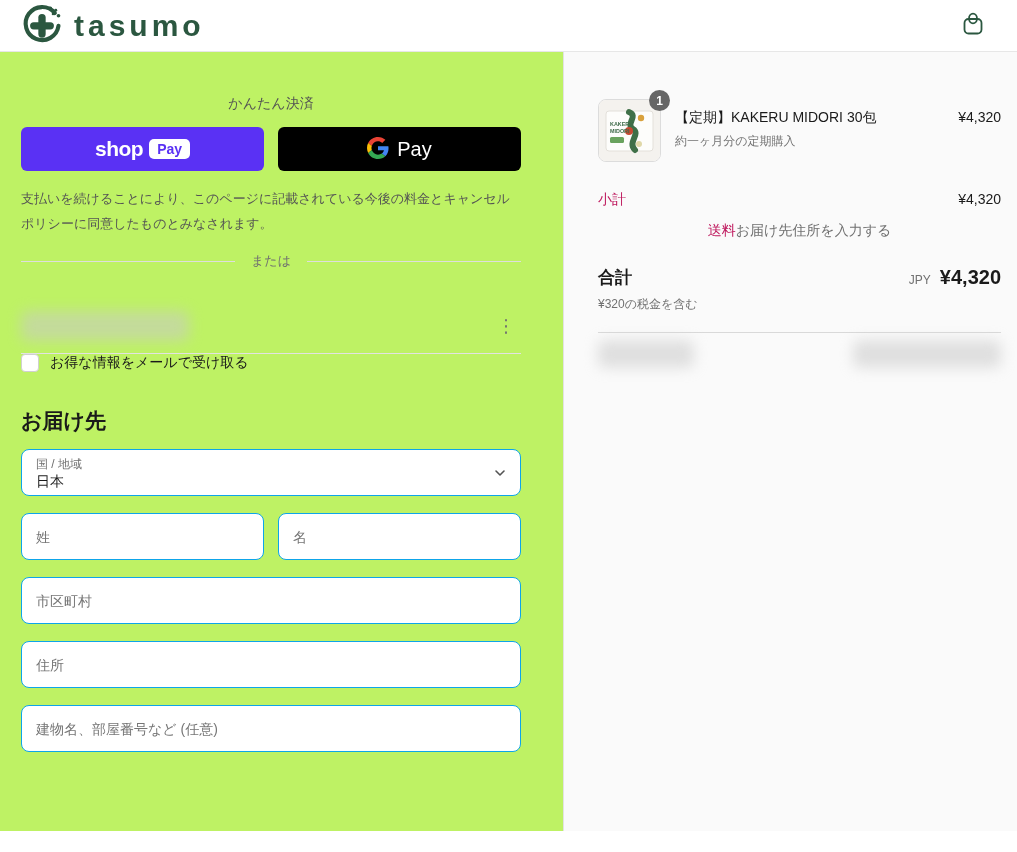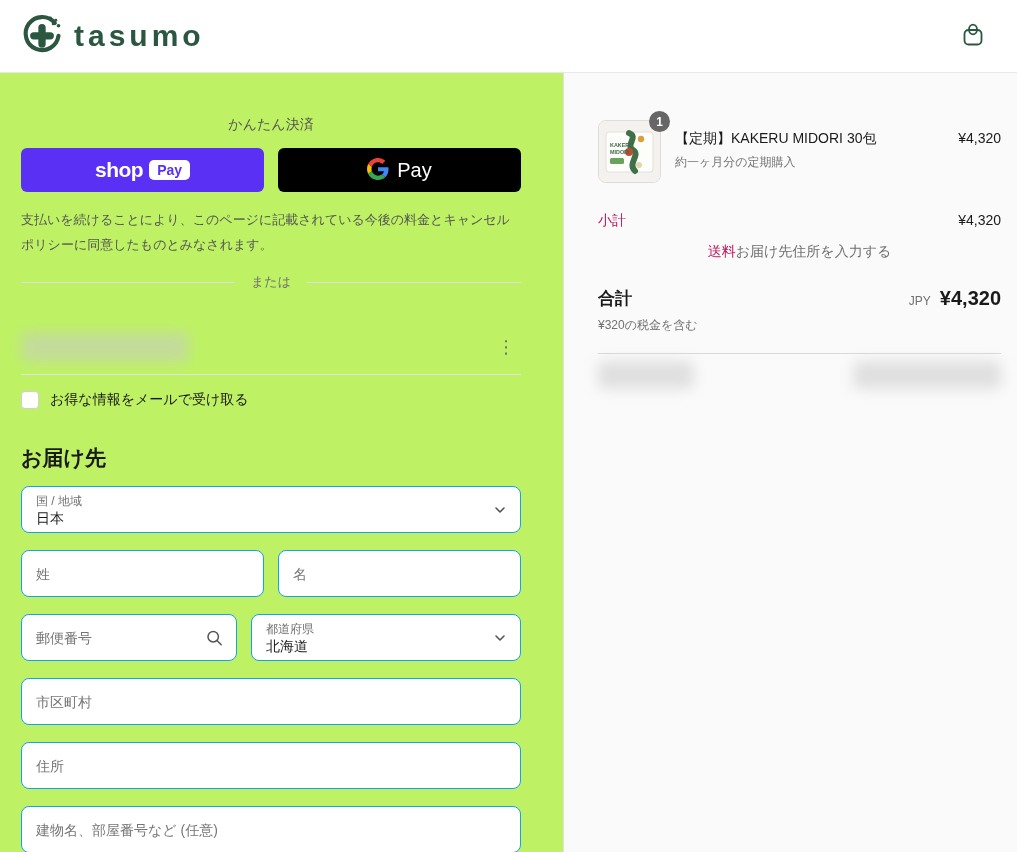--- a/index.html
+++ b/index.html
@@ -1,21 +1,21 @@
 <!DOCTYPE html>
 <html><head>
 <meta charset="utf-8">
 <style>
   * { margin:0; padding:0; box-sizing:border-box; }
   html,body { background:#fff; }
   body { font-family:"Liberation Sans","DejaVu Sans",sans-serif; color:#1a1a1a; }
   .page { width:1017px; height:852px; overflow:hidden; background:#fff; position:relative; }
 
   
-  .header { height:73px; display:flex; align-items:center; justify-content:space-between;
+  .header { height:52px; display:flex; align-items:center; justify-content:space-between;
             padding:0 28px 0 20px; border-bottom:1px solid #e7e7e7; background:#fff; }
   .brand { display:flex; align-items:center; gap:10px; }
   .brand-name { font-size:30px; font-weight:bold; color:#2b5740; letter-spacing:4px; }
   .cart-btn { background:none; border:none; cursor:pointer; padding:4px; }
 
   
   .main { display:flex; height:779px; }
   .col-left { width:563px; padding:43px 42px 0 21px; background:#bef264; }
   .col-right { flex:1; background:#fafafa; border-left:1px solid #e2e2e2; padding:47px 16px 0 34px; }
 
@@ -33,21 +33,21 @@
   .disclaimer { margin-top:15px; font-size:13px; color:#545454; line-height:25px; }
   .or-divider { display:flex; align-items:center; gap:16px; margin-top:16px; color:#707070; font-size:13px; }
   .or-divider::before, .or-divider::after { content:""; flex:1; border-top:1px solid #dedede; }
 
   
   .email-row { margin-top:38px; display:flex; align-items:center; justify-content:space-between; height:36px; }
   .blur-bar { background:#c9c9c9; border-radius:6px; filter:blur(7px); opacity:0.55; }
   .email-blur { width:168px; height:30px; }
   .kebab { font-size:18px; color:#707070; line-height:18px; background:none; border:none; cursor:pointer; padding:2px 6px; }
   .contact-divider { border:none; border-top:1px solid #e2e2e2; margin-top:9px; }
-  .newsletter { display:flex; align-items:flex-end; gap:11px; margin-top:16px; }
+  .newsletter { display:flex; align-items:flex-end; gap:11px; margin-top:0; }
   .checkbox { width:18px; height:18px; border:1px solid #d0d0d0; border-radius:4px; background:#fff; cursor:pointer; }
   .newsletter-label { font-size:14px; color:#1a1a1a; }
 
   
   .section-title { margin-top:35px; font-size:21px; font-weight:bold; color:#1a1a1a; }
   .field { position:relative; border:1px solid #0ea5e9; border-radius:8px; background:#fff; height:47px; }
   .field-full { margin-top:14px; }
   .row2 { display:flex; gap:14px; margin-top:17px; }
   .row2 .field { flex:1; }
   .text-input { width:100%; height:100%; border:none; outline:none; background:transparent;
@@ -172,40 +172,20 @@
 
       <div class="row2">
         <div class="field">
           <input class="text-input" type="text" placeholder="姓" style="">
         </div>
         <div class="field">
           <input class="text-input" type="text" placeholder="名" style="">
         </div>
       </div>
 
-      <div class="row2">
-        <div class="field">
-          <input class="text-input" type="text" placeholder="郵便番号" style="">
-          <span class="field-icon">
-            <svg width="17" height="17" viewBox="0 0 17 17">
-                <circle cx="7.2" cy="7.2" r="5.2" fill="none" stroke="#545454" stroke-width="1.5"></circle>
-                <path d="M11.2 11.2l4 4" stroke="#545454" stroke-width="1.5" stroke-linecap="round"></path>
-              </svg>
-          </span>
-        </div>
-        <div class="field select-like">
-          <div class="select-label">都道府県</div>
-          <div class="select-value">北海道</div>
-          <span class="field-icon">
-            <svg width="14" height="14" viewBox="0 0 14 14">
-                <path d="M3 5l4 4 4-4" fill="none" stroke="#545454" stroke-width="1.6" stroke-linecap="round" stroke-linejoin="round"></path>
-              </svg>
-          </span>
-        </div>
-      </div>
 
       <div class="field" style="margin-top:17px;">
         <input class="text-input" type="text" placeholder="市区町村" style="">
       </div>
 
       <div class="field" style="margin-top:17px;">
         <input class="text-input" type="text" placeholder="住所" style="">
       </div>
 
       <div class="field" style="margin-top:17px;">

